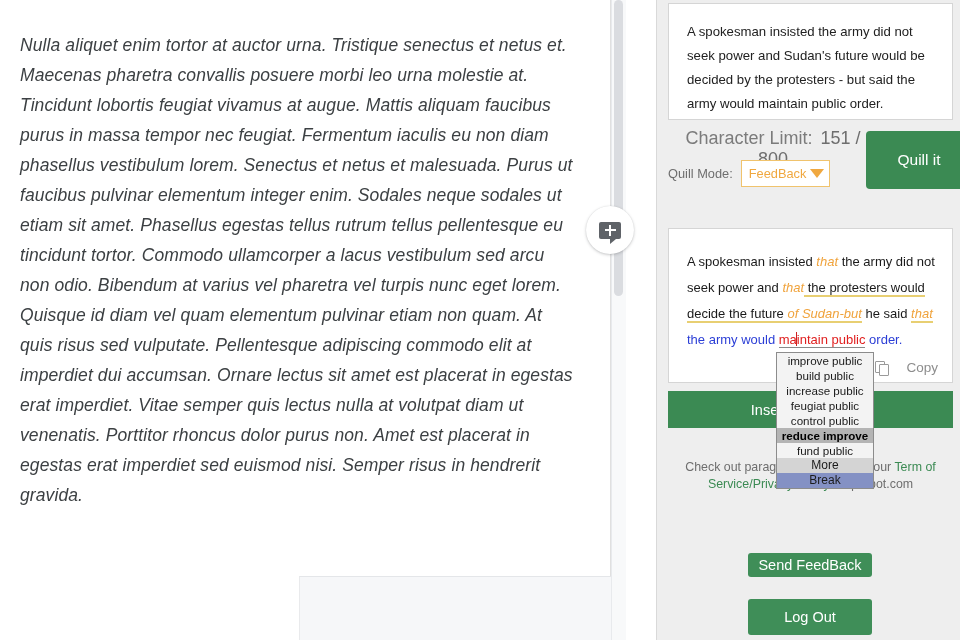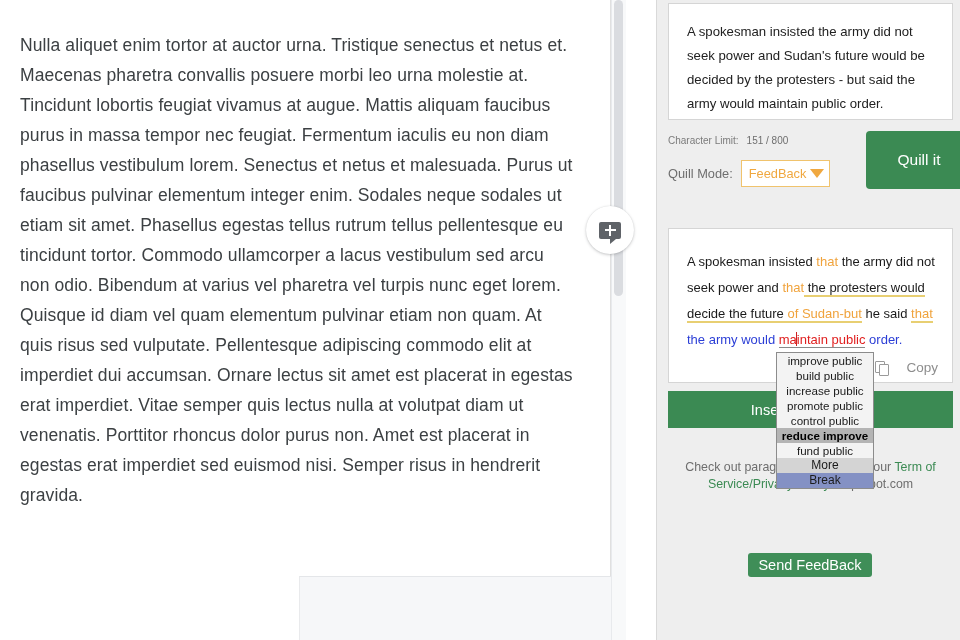--- a/index.html
+++ b/index.html
@@ -26,20 +26,21 @@
     width: 598px;
     padding: 30px 22px 0 20px;
   }
   #doc-text {
     font-size: 17.5px;
     line-height: 30px;
     color: #3c4043;
     font-family: "Liberation Sans", sans-serif;
     letter-spacing: 0.1px;
     text-align: left;
+    font-style: italic;
   }
   #doc-bottom-panel {
     position: absolute;
     left: 299px; top: 576px;
     width: 348px; height: 64px;
     background: #f6f7f9;
     border-top: 1px solid #e4e6e9;
     border-left: 1px solid #e9eaec;
   }
   #doc-white-strip {
@@ -139,23 +140,24 @@
   #input-text {
     font-size: 13.2px;
     line-height: 24px;
     color: #222222;
     font-family: "Liberation Sans", sans-serif;
   }
 
   
   #char-limit-row {
     position: absolute;
-    left: 11px; top: 135px;
+    left: 11px; top: 128px;
     width: 210px;
-    font-size: 10px;
+    text-align: center;
+    font-size: 18px;
     color: #7b7b7b;
   }
   #char-limit-row .value { margin-left: 8px; color: #6e6e6e; }
 
   #mode-row {
     position: absolute;
     left: 11px; top: 160px;
     display: flex; align-items: center;
   }
   #mode-label {
@@ -202,21 +204,21 @@
     left: 11px; top: 228px;
     width: 285px; height: 155px;
     padding: 20px 14px 0 18px;
   }
   #output-text {
     font-size: 13px;
     line-height: 26px;
     color: #1a1a1a;
     font-family: "Liberation Sans", sans-serif;
   }
-  .w-orange { color: #f0a33c; }
+  .w-orange { color: #f0a33c; font-style: italic; }
   .w-blue   { color: #2b3ed6; }
   .w-red    { color: #e02020; margin-top: 28px; }
   .u-yellow { border-bottom: 2px solid #e8cf72; }
   .u-gray   { border-bottom: 1.5px solid #8a8a8a; }
   .caret {
     display: inline-block;
     width: 1px; height: 14px;
     background: #d02020;
     vertical-align: -2px;
     margin: 0 -0.5px;
@@ -385,29 +387,30 @@
       </div>
     </div>
 
     <button id="insert-btn">Insert in document</button>
 
     <div id="footer-note">
       <span>Check out paragraph</span><span> rewriter and our </span><span class="lnk">Term of Service</span><span class="lnk">/</span><span class="lnk">Privacy Policy</span><span> at quillbot.com</span>
     </div>
 
     <button id="send-feedback-btn">Send FeedBack</button>
+    <button id="log-out-btn">Log Out</button>
   </div>
 
   <button id="quill-it-btn">Quill it</button>
 
   <div id="suggestion-menu">
       <div class="item">improve public</div>
       <div class="item">build public</div>
       <div class="item">increase public</div>
-      <div class="item">promote public</div>
+      <div class="item">feugiat public</div>
       <div class="item">control public</div>
       <div class="item selected">reduce improve</div>
       <div class="item">fund public</div>
       <div class="item action">More</div>
       <div class="item action highlight">Break</div>
     </div>
 
 </div>
 
 </body></html>

